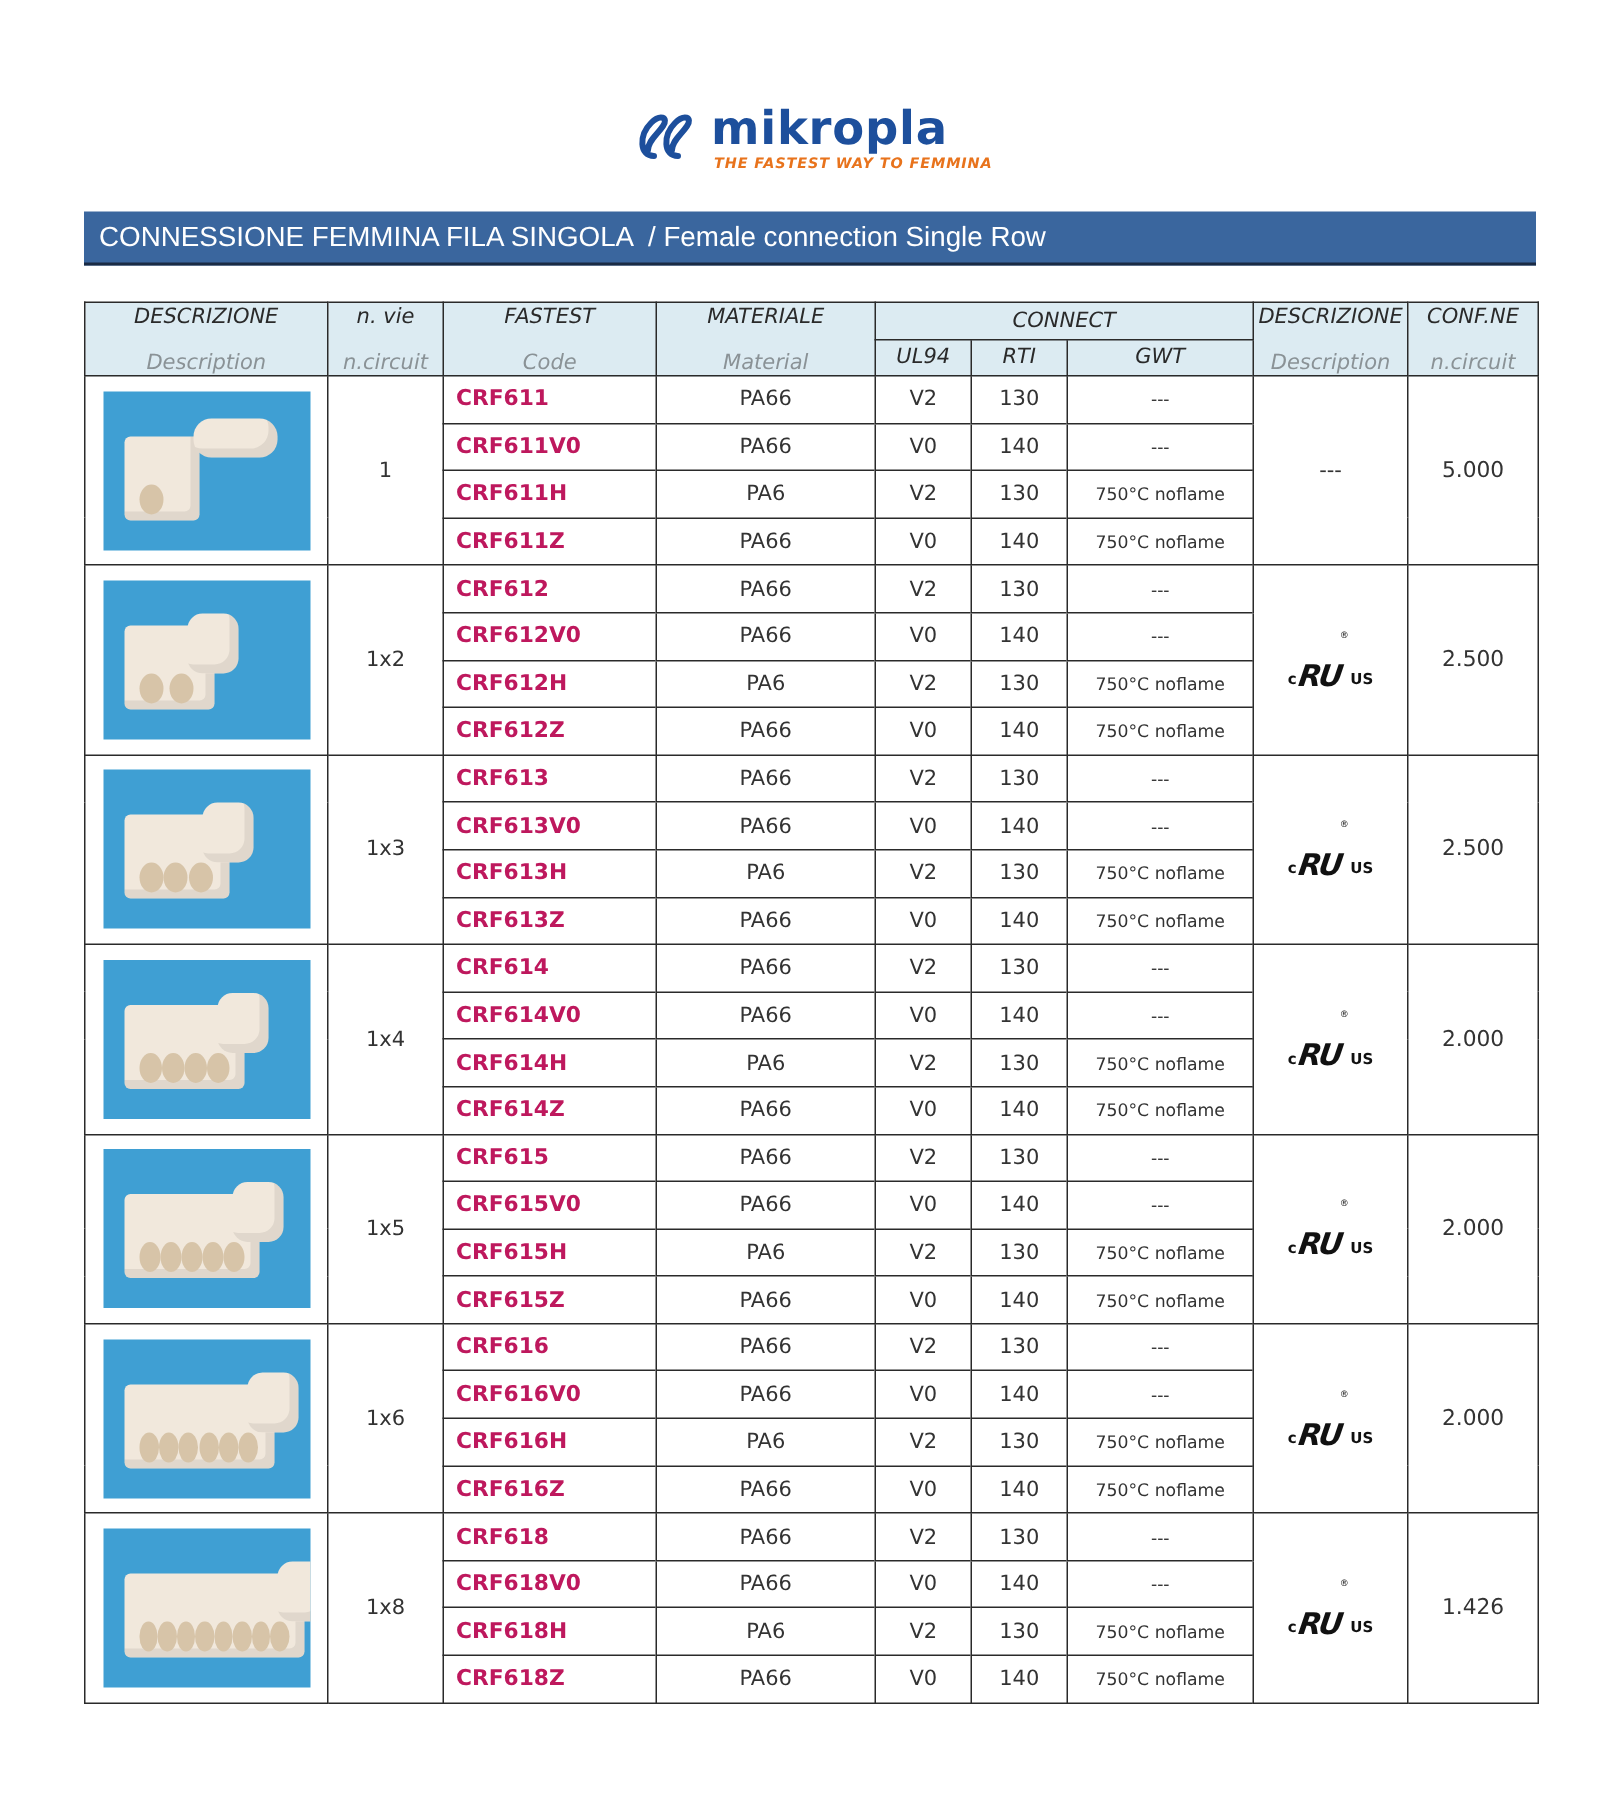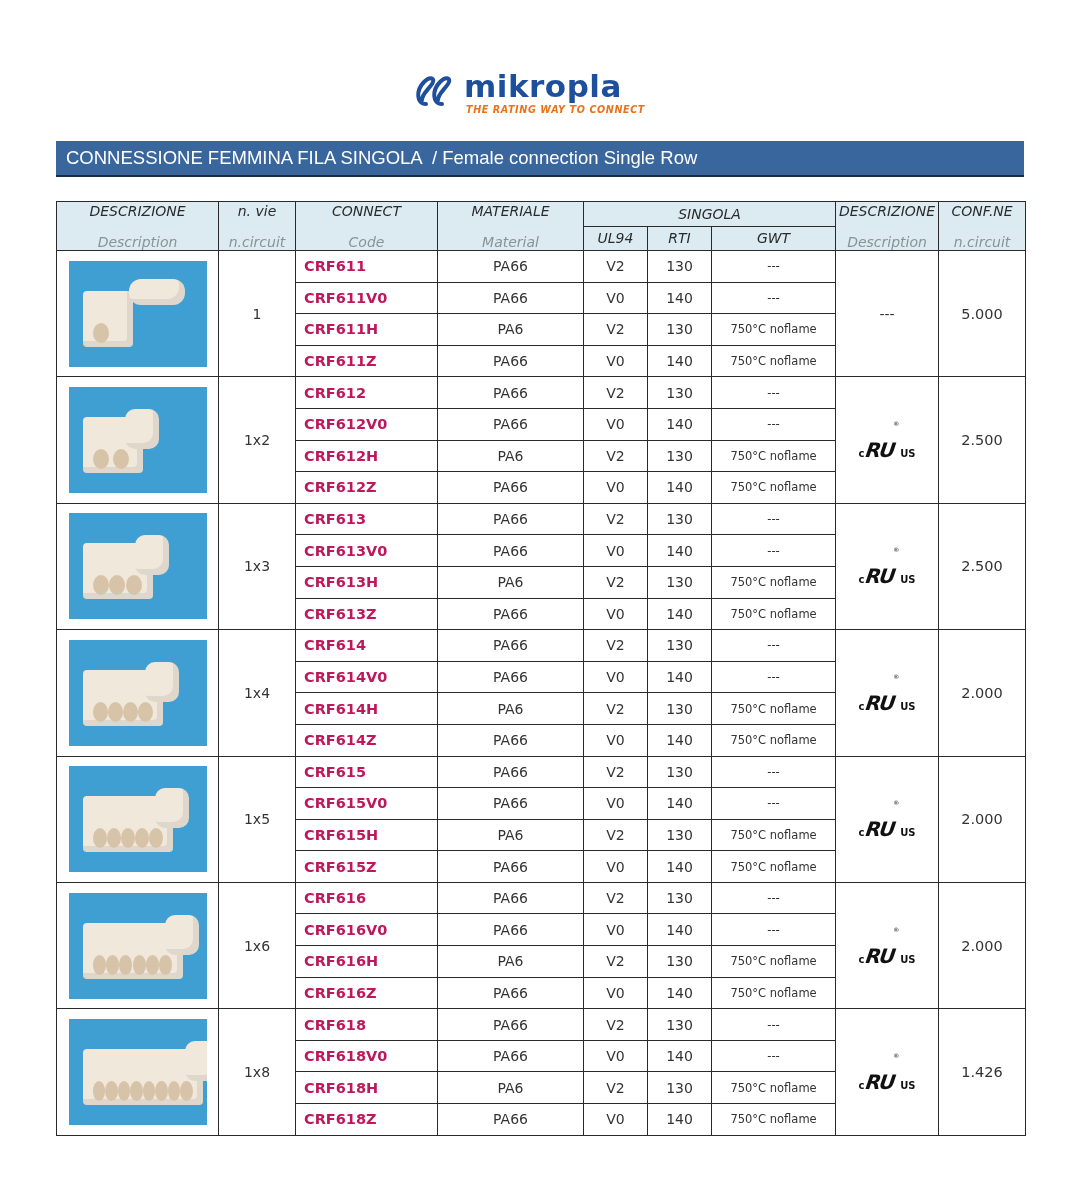--- a/index.html
+++ b/index.html
@@ -1,19 +1,19 @@
 <!DOCTYPE html>
 <html><head>
 <meta charset="utf-8">
 <style>
   html, body { margin:0; padding:0; background:#ffffff; }
   body { width:1080px; height:1196px; position:relative; overflow:hidden; font-family:"DejaVu Sans", sans-serif; color:#222; }
 
   
-  .logo { position:absolute; left:412px; top:66px; width:240px; height:56px; }
+  .logo { position:absolute; left:422px; top:66px; width:240px; height:56px; }
   .logo-mark { position:absolute; left:0; top:4px; width:50px; height:40px; }
   .logo-word { position:absolute; left:52px; top:2px; font-family:"DejaVu Sans", sans-serif; font-weight:bold; font-size:31px; color:#1d4f9c; letter-spacing:0.5px; line-height:36px; }
   .logo-tag { position:absolute; left:54px; top:38px; font-family:"DejaVu Sans", sans-serif; font-weight:bold; font-style:italic; font-size:9.6px; color:#e8731c; letter-spacing:0.6px; white-space:nowrap; }
 
   
   .title-bar { position:absolute; left:56px; top:141px; width:968px; height:36px; background:#3a669e; border-bottom:2px solid #1a2b44; box-sizing:border-box; }
   .title-bar span { position:absolute; left:10px; top:6px; color:#ffffff; font-family:"Liberation Sans", sans-serif; font-size:18.5px; white-space:pre;text-align:right; }
 
   
   table.catalog { position:absolute; left:56px; top:201px; width:969px; border-collapse:collapse; table-layout:fixed; font-family:"DejaVu Sans", sans-serif; }
@@ -44,21 +44,21 @@
 </style>
 </head>
 <body>
 
 <div class="logo">
   <svg class="logo-mark" viewBox="0 0 50 40">
     <path d="M14 34 C4 34 4 20 12 12 C18 6 24 8 20 14 C16 20 10 24 10 30" fill="none" stroke="#1d4f9c" stroke-width="4" stroke-linecap="round"></path>
     <path d="M30 34 C20 34 20 20 28 12 C34 6 40 8 36 14 C32 20 26 24 26 30" fill="none" stroke="#1d4f9c" stroke-width="4" stroke-linecap="round"></path>
   </svg>
   <div class="logo-word">mikropla</div>
-  <div class="logo-tag">THE RATING WAY TO CONNECT</div>
+  <div class="logo-tag">THE FASTEST WAY TO FEMMINA</div>
 </div>
 
 <div class="title-bar">
   <span>CONNESSIONE FEMMINA FILA SINGOLA  / Female connection Single Row</span>
 </div>
 
 <table class="catalog">
   <colgroup>
     <col style="width:162px">
       <col style="width:77px">
@@ -74,28 +74,28 @@
     <tr class="h1">
       <th rowspan="2">
         <span class="head-main">DESCRIZIONE</span>
         <span class="sub">Description</span>
       </th>
       <th rowspan="2">
         <span class="head-main">n. vie</span>
         <span class="sub">n.circuit</span>
       </th>
       <th rowspan="2">
-        <span class="head-main">CONNECT</span>
+        <span class="head-main">FASTEST</span>
         <span class="sub">Code</span>
       </th>
       <th rowspan="2">
         <span class="head-main">MATERIALE</span>
         <span class="sub">Material</span>
       </th>
-      <th colspan="3">SINGOLA</th>
+      <th colspan="3">CONNECT</th>
       <th rowspan="2">
         <span class="head-main">DESCRIZIONE</span>
         <span class="sub">Description</span>
       </th>
       <th rowspan="2">
         <span class="head-main">CONF.NE</span>
         <span class="sub">n.circuit</span>
       </th>
     </tr>
     <tr class="h2">

